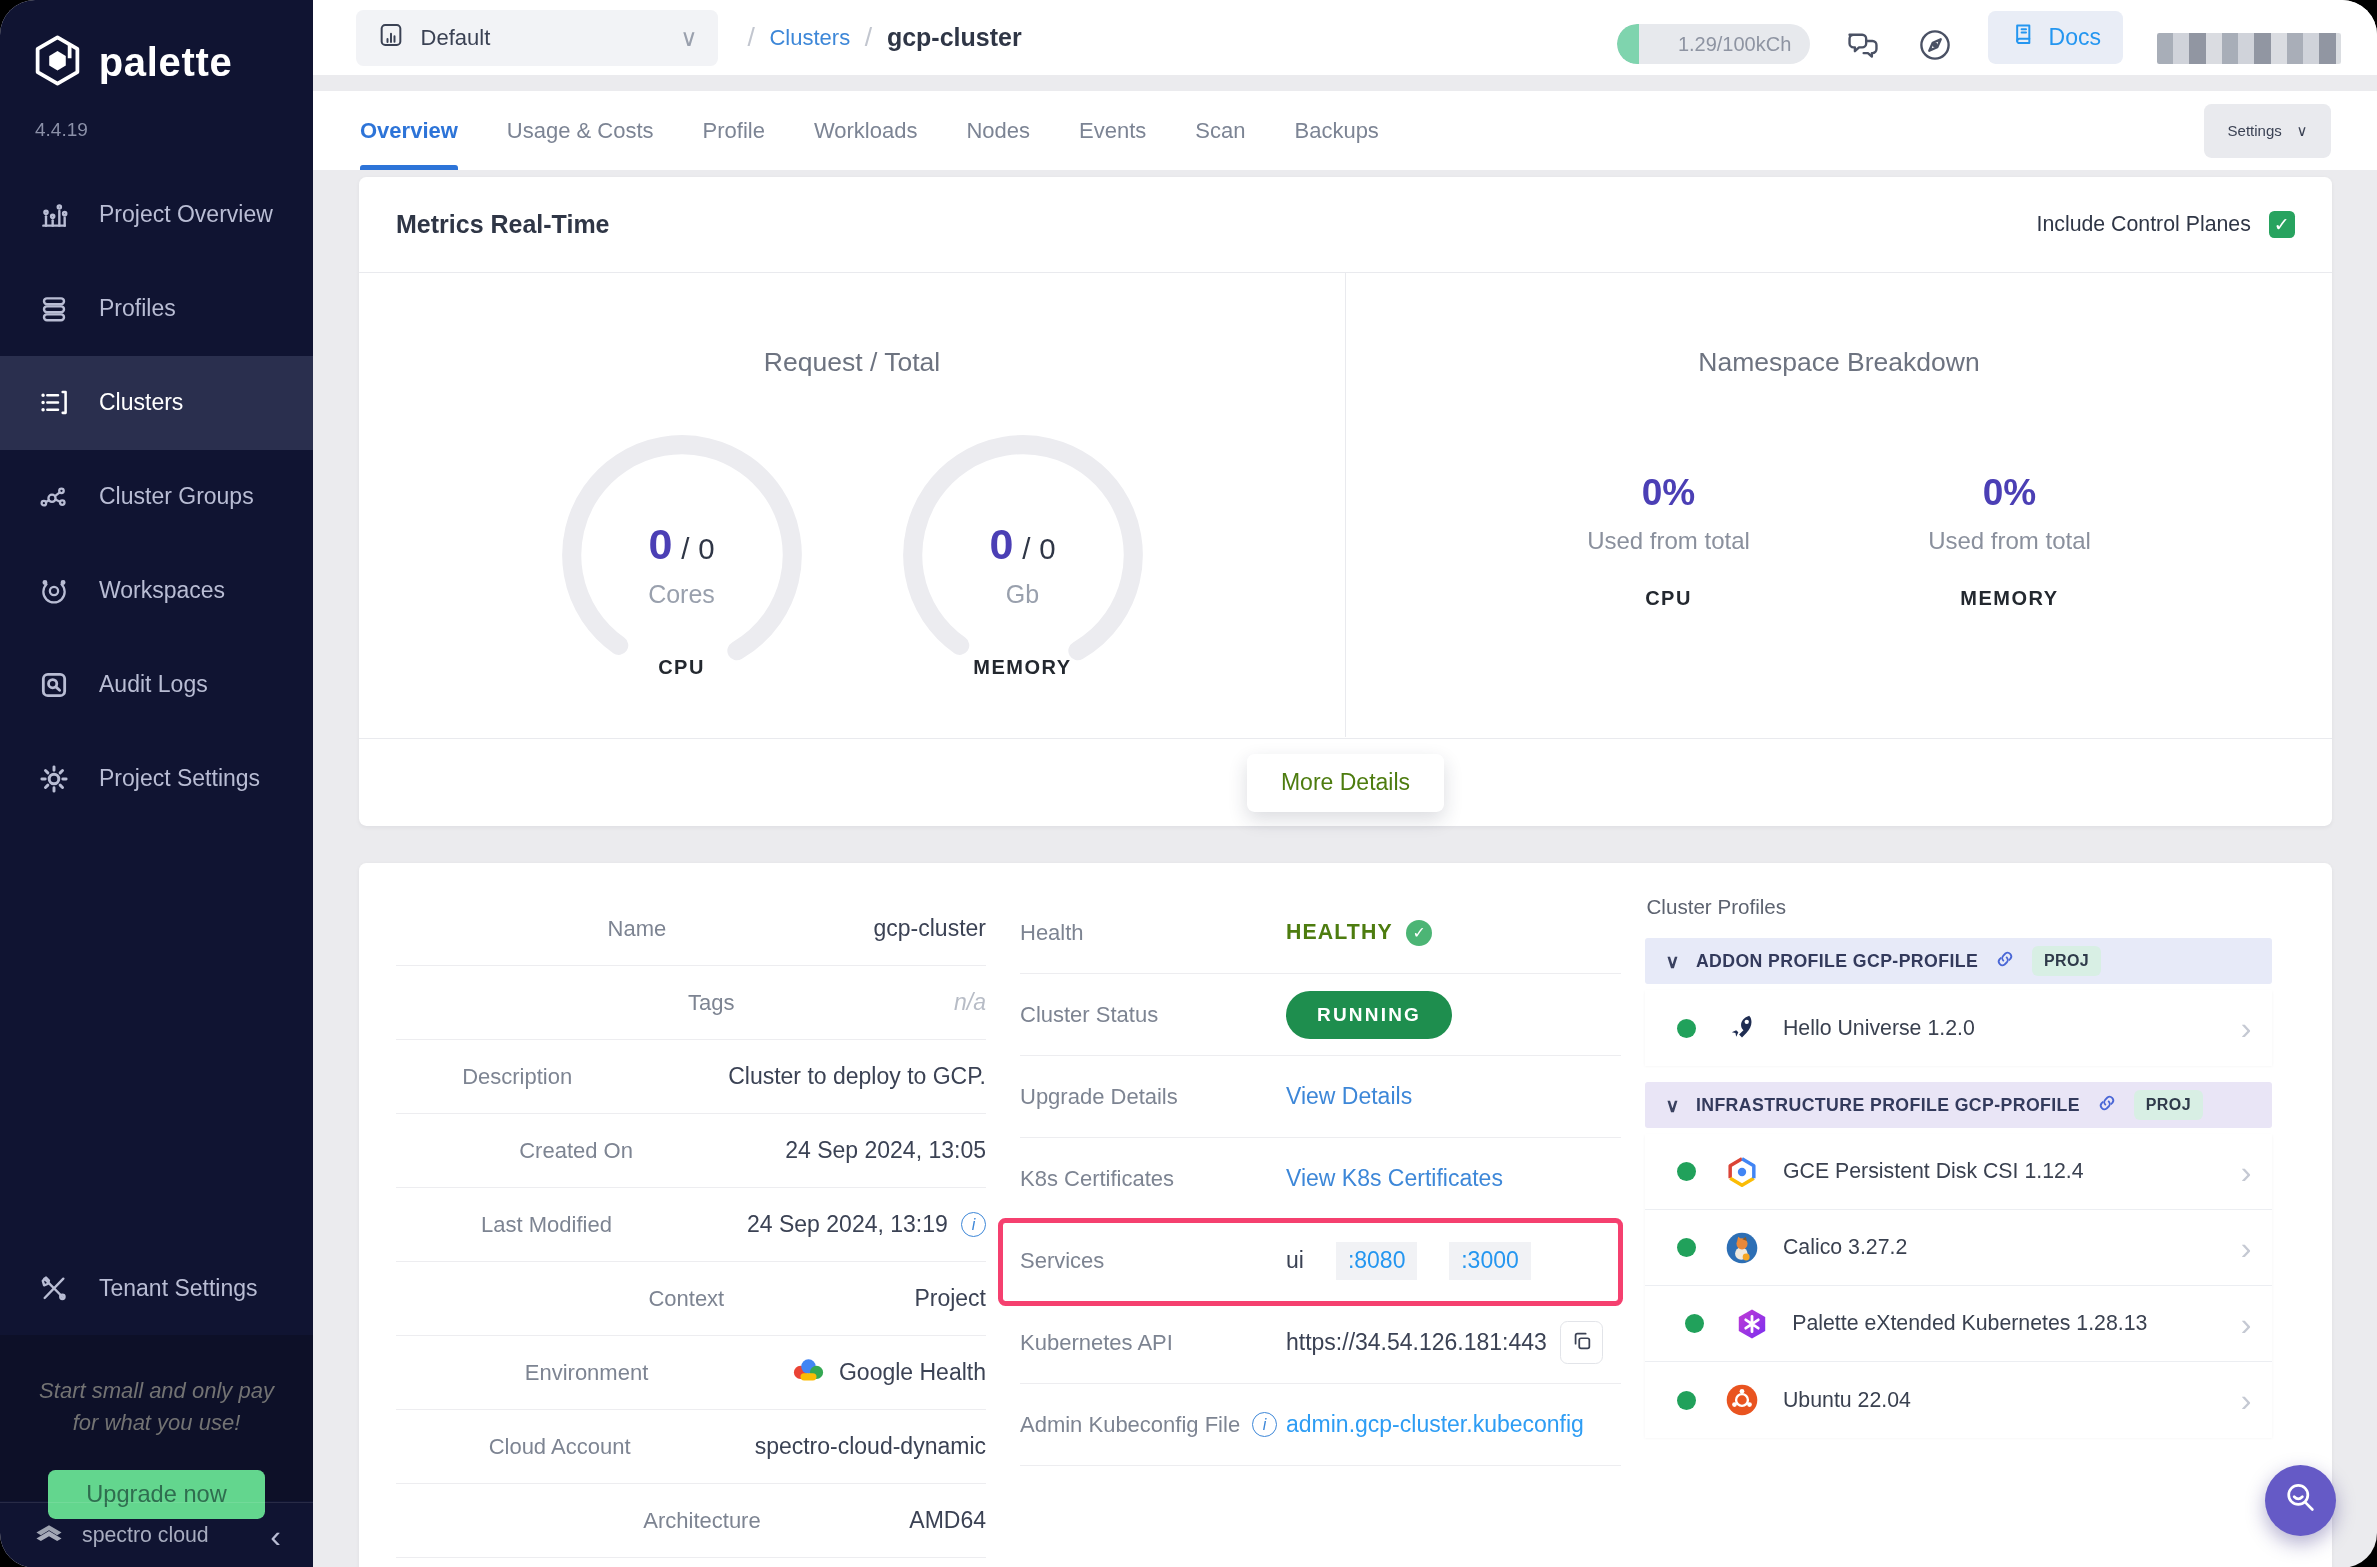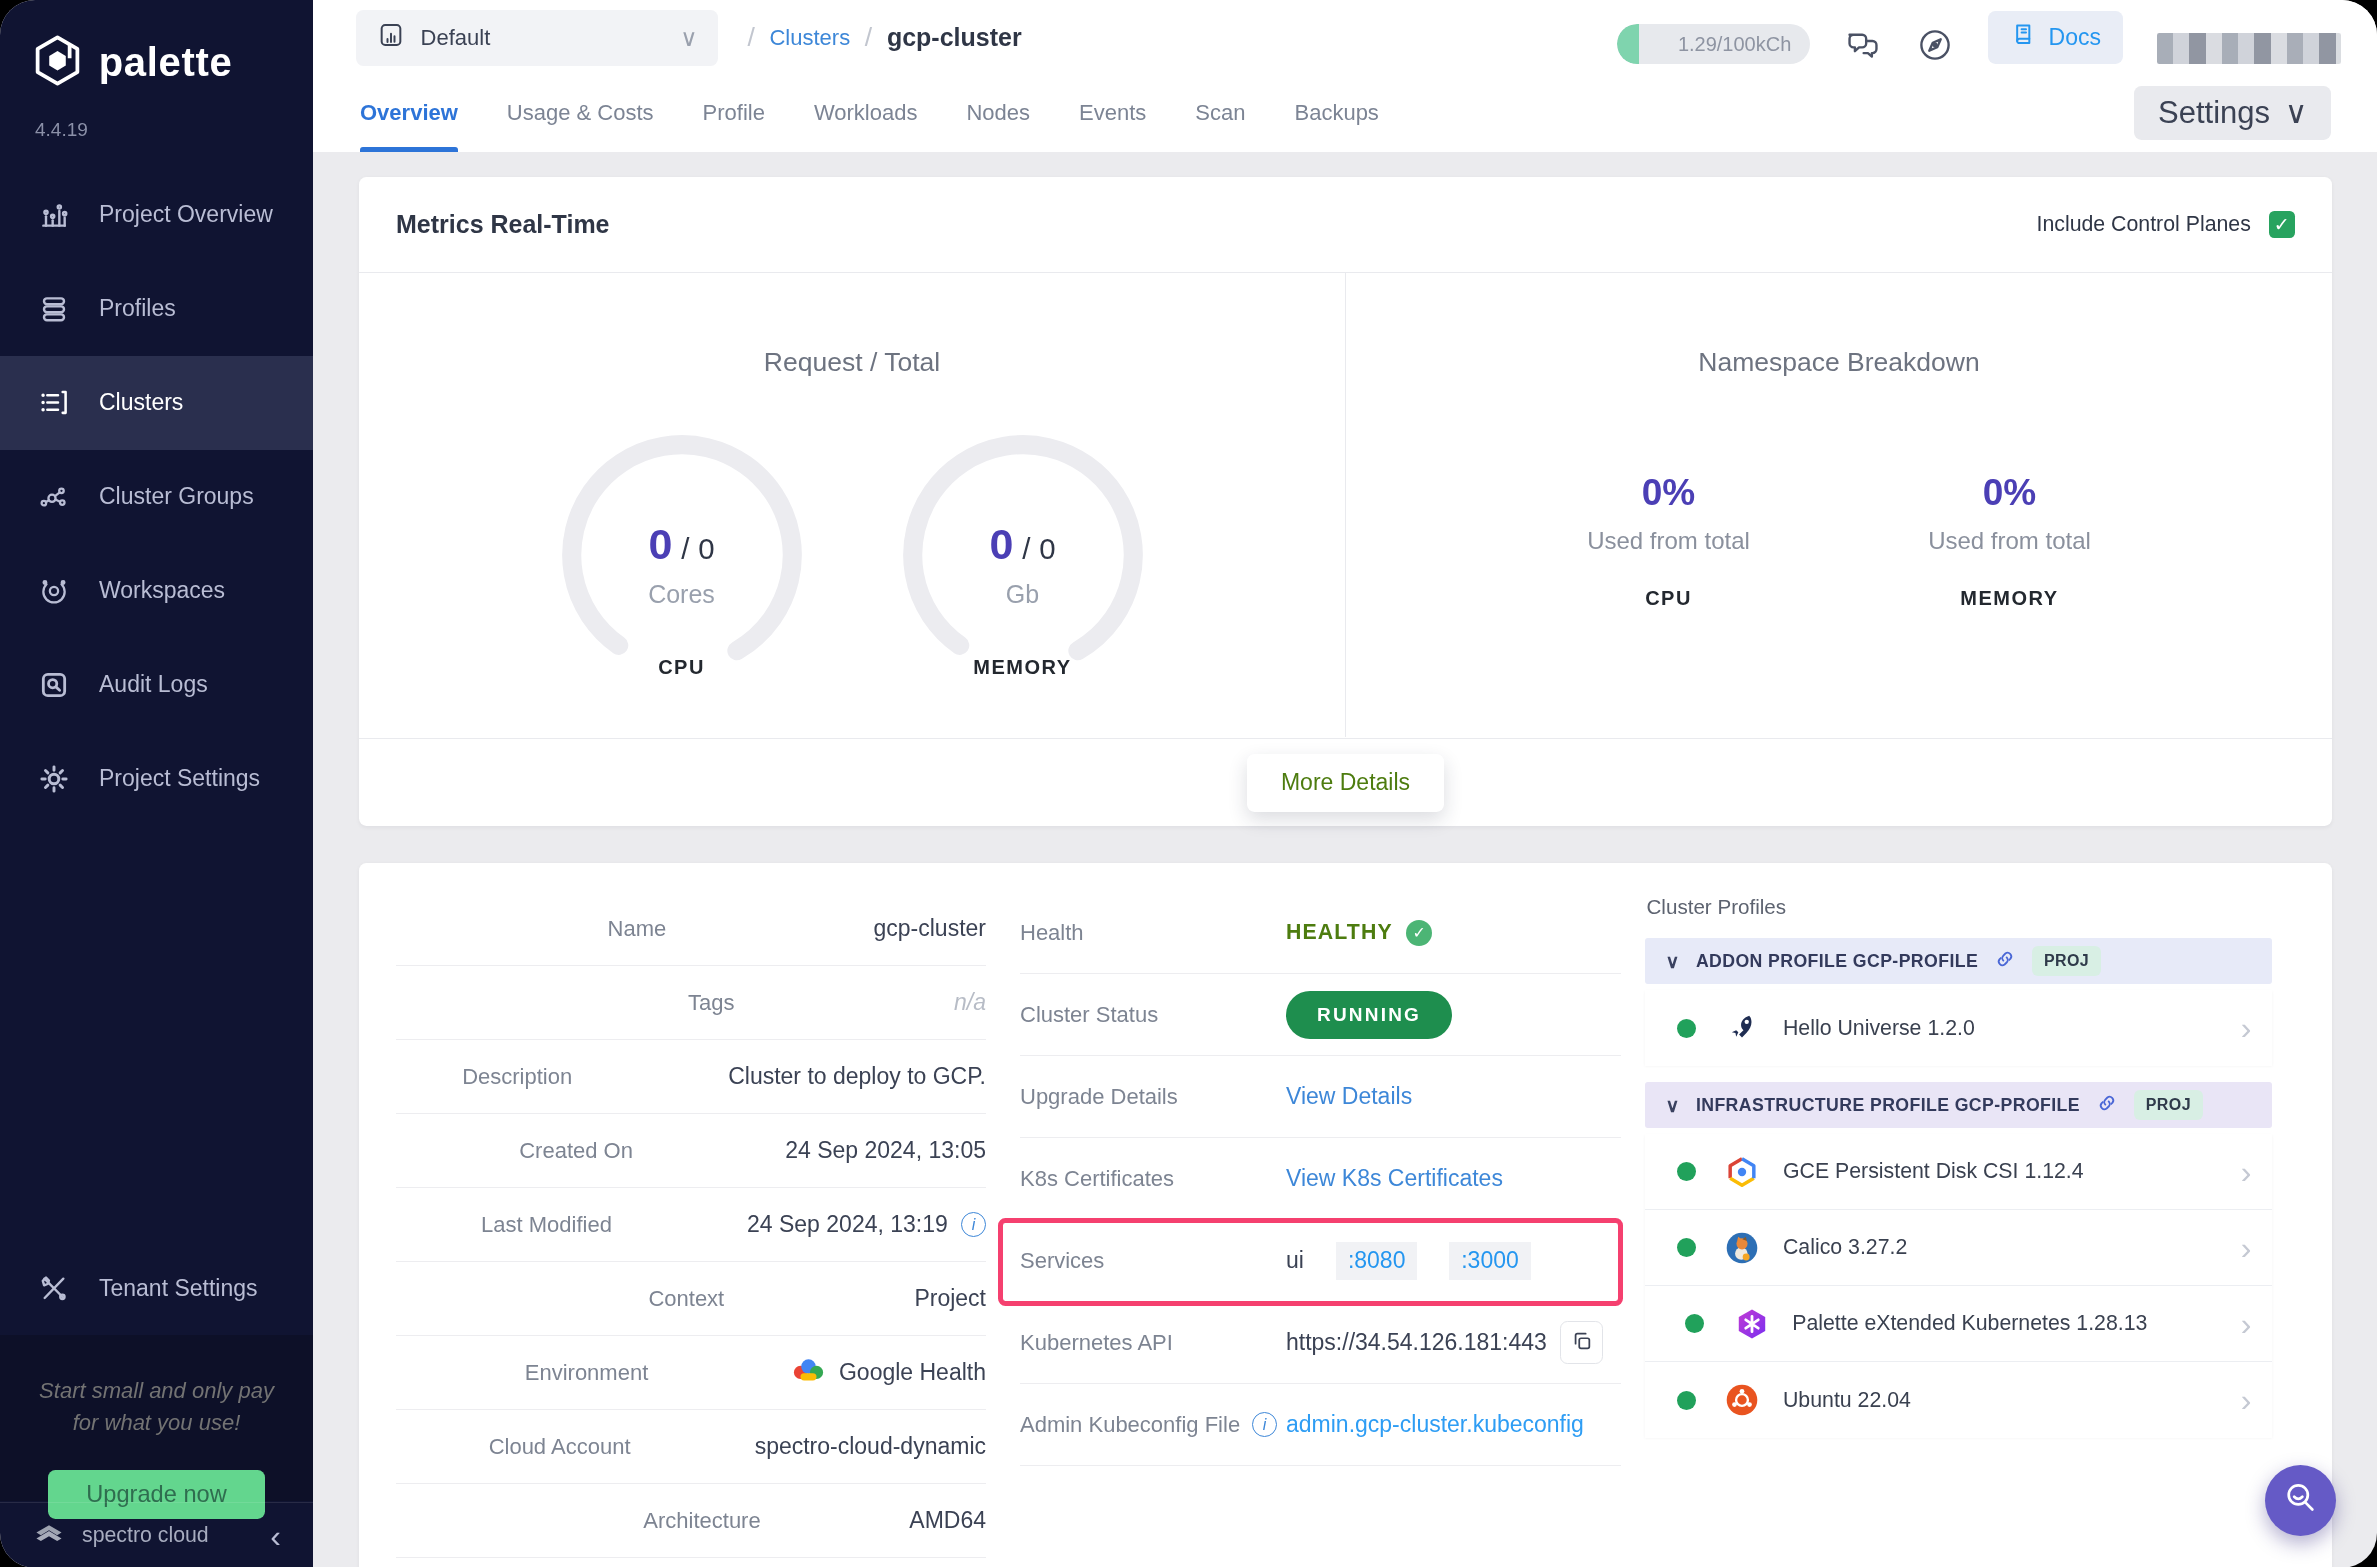--- a/index.html
+++ b/index.html
@@ -50,28 +50,28 @@
   .icon-btn { width:38px; height:38px; display:flex; align-items:center; justify-content:center;
               color:#4a5164; cursor:pointer; }
   .docs-btn { height:53px; padding:0 22px; background:#e9edf6; border-radius:7.4px; color:#2496f0;
               font-size:23px; display:flex; align-items:center; gap:11.8px; cursor:pointer; border:none; }
   .redacted { width:184px; height:31px; border-radius:2.2px; opacity:.85;
       background-image:
         repeating-linear-gradient(90deg,#9aa0ac 0 16px,#c8ccd4 16px 32px,#7e8492 32px 49px,#d4d7dc 49px 65px),
         repeating-linear-gradient(0deg,rgba(255,255,255,.35) 0 10.3px,rgba(0,0,0,.06) 10.3px 20.6px); }
 
   
-  .tabbar { position:absolute; left:313px; top:73px; width:2065px; height:79px; background:#fff;
+  .tabbar { position:absolute; left:313px; top:91px; width:2065px; height:79px; background:#fff;
             display:flex; align-items:center; padding-left:47px; gap:49px; }
   .tab { font-size:22px; color:#7c8494; height:100%; display:flex; align-items:center; position:relative; cursor:pointer; }
   .tab.active { color:#2d74d8; font-weight:600; }
   .tab.active::after { content:""; position:absolute; left:0; right:0; bottom:0; height:5.2px;
             background:#2d74d8; border-radius:2.9px 2.9px 0 0; }
   .settings-btn { margin-left:auto; margin-right:47px; height:54px; padding:0 23.6px; background:#e9eaee;
-            border-radius:7.4px; color:#3b4254; font-size:31px; display:flex; align-items:center; gap:14.7px;
+            border-radius:7.4px; color:#3b4254; font-size:15px; display:flex; align-items:center; gap:14.7px;
             border:none; cursor:pointer; }
 
   
   .content { position:absolute; left:313px; top:155px; width:2065px; height:1413px; overflow:hidden; }
   .card { background:#fff; border-radius:7.4px; box-shadow:0 1.5px 4.4px rgba(20,24,40,.05); }
   .card1 { margin:22px 46px 0; height:649px; position:relative; }
   .card1-header { height:96px; display:flex; align-items:center; justify-content:space-between;
             padding:0 37px; border-bottom:0.7px solid #e9eaee; }
   .card1-title { font-size:25px; font-weight:600; color:#2f3646; }
   .icp { display:flex; align-items:center; gap:17.7px; font-size:21.3px; color:#2f3646; }

